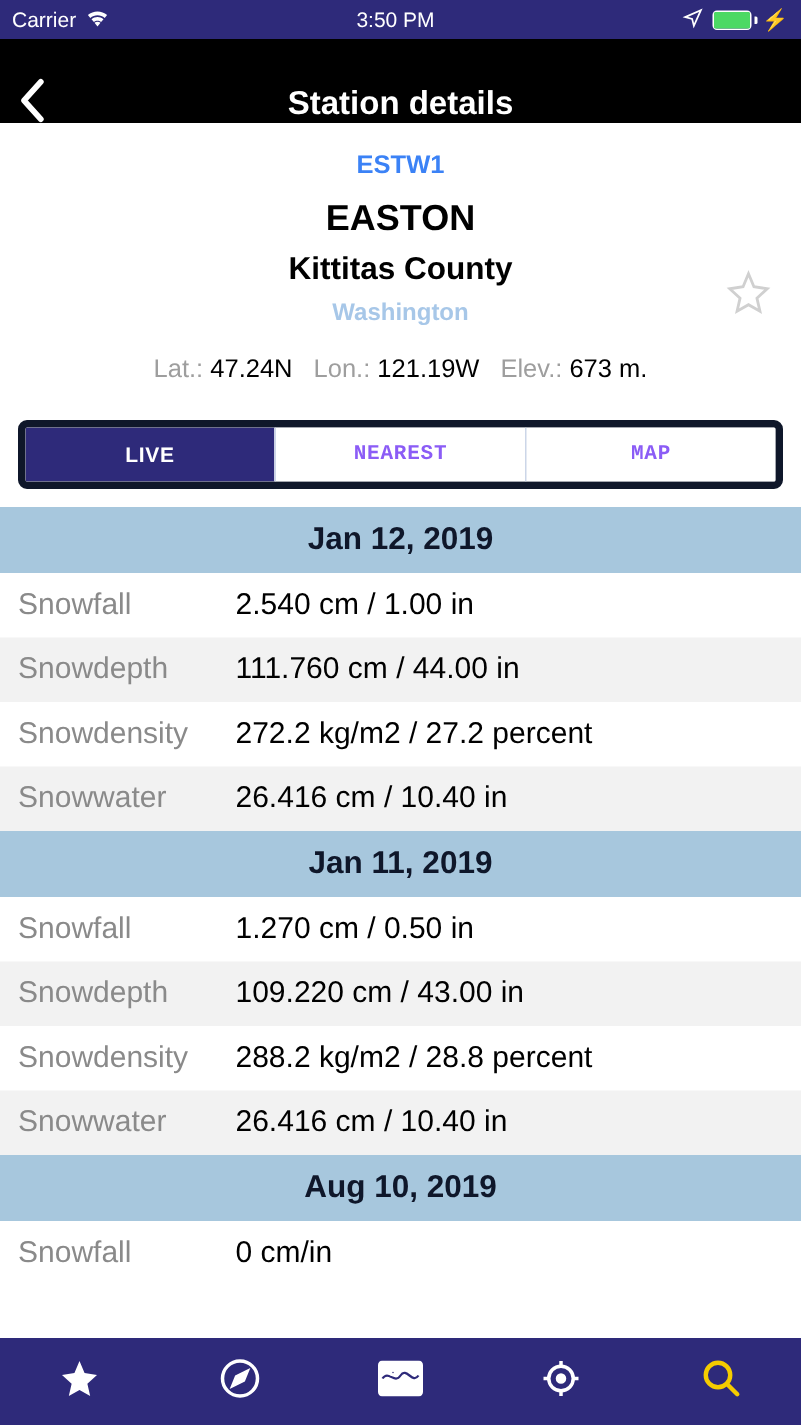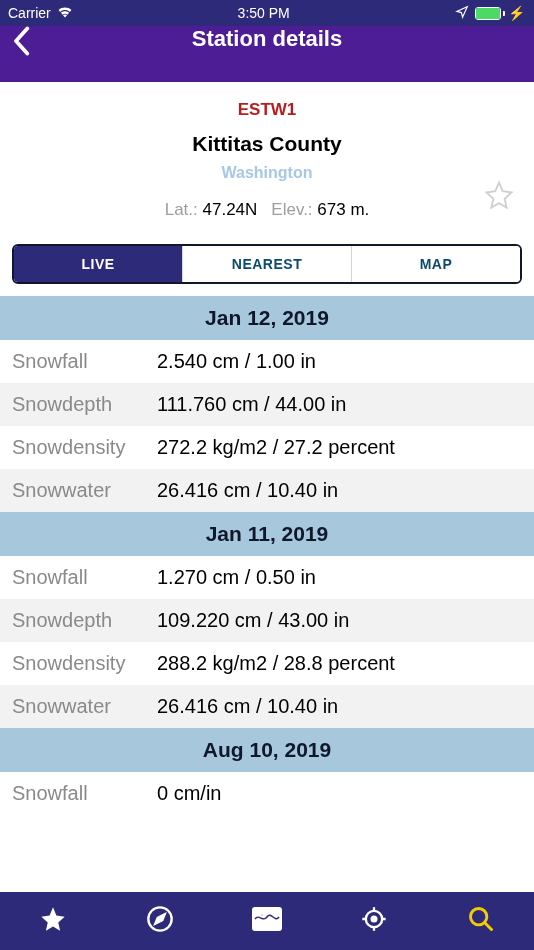--- a/index.html
+++ b/index.html
@@ -7,39 +7,39 @@
     
     .status-bar { background: #2e2a7a; height: 26px; color: #fff; display: flex; align-items: center; justify-content: space-between; padding: 0 8px; font-size: 14px; font-weight: 500; }
     .status-left { display: flex; align-items: center; gap: 6px; text-align: center; }
     .status-right { display: flex; align-items: center; gap: 6px; }
     .wifi-icon svg { width: 16px; height: 14px; }
     .battery { display: flex; align-items: center; gap: 2px; }
     .battery-body { width: 26px; height: 13px; border: 1.5px solid #fff; border-radius: 3px; position: relative; display: flex; align-items: center; }
     .battery-fill { background: #4cd964; width: 100%; height: 100%; border-radius: 1px; }
     .battery-tip { width: 2px; height: 5px; background: #fff; border-radius: 0 1px 1px 0; }
     
-    .nav-bar { background: #4c1d95; height: 56px; display: flex; align-items: flex-start; justify-content: center; position: relative; }
+    .nav-bar { background: #000000; height: 56px; display: flex; align-items: flex-end; justify-content: center; position: relative; }
     .back-btn { position: absolute; left: 10px; color: #fff; display: flex; align-items: center; }
     .nav-title { color: #fff; font-size: 22px; font-weight: 700; }
     
     .station-header { text-align: center; padding: 18px 20px 10px; position: relative; }
-    .station-id { color: #b91c1c; font-size: 17px; font-weight: 700; margin-bottom: 12px; }
+    .station-id { color: #3b82f6; font-size: 17px; font-weight: 700; margin-bottom: 12px; }
     .station-name { color: #000; font-size: 24px; font-weight: 800; margin-bottom: 8px; }
     .station-county { color: #000; font-size: 21px; font-weight: 700; margin-bottom: 8px; }
     .station-state { color: #a7c7e8; font-size: 16px; font-weight: 700; margin-bottom: 18px; }
     .fav-star { position: absolute; right: 20px; top: 98px; color: #d0d0d0; }
     
     .coords { display: flex; justify-content: center; gap: 14px; font-size: 17px; margin-bottom: 14px; }
     .coord-label { color: #9e9e9e; }
     .coord-value { color: #000; font-weight: 500; }
     
-    .seg-control { display: flex; margin: 0 12px 12px; border: 2px solid #0f172a; border-radius: 6px; overflow: hidden; }
+    .seg-control { display: flex; margin: 0 12px 12px; border: 5px solid #0f172a; border-radius: 6px; overflow: hidden; }
     .seg-item { flex: 1; text-align: center; padding: 10px 0; font-size: 14px; font-weight: 600; letter-spacing: 0.5px; }
     .seg-item.active { background: #2e2a7a; color: #fff; }
-    .seg-item.inactive { background: #fff; color: #0c4a6e; border-left: 1px solid #ccd6e8; }
+    .seg-item.inactive { background: #fff; color: #8b5cf6; border-left: 1px solid #ccd6e8; font-family: Liberation Mono, monospace; }
     
     .data-section { }
     .date-header { background: #a7c7dd; color: #0f172a; text-align: center; font-size: 21px; font-weight: 700; padding: 10px 0; }
     .data-row { display: flex; padding: 10px 12px; font-size: 20px; }
     .data-row.alt { background: #f2f2f2; }
     .data-label { color: #8a8a8a; width: 145px; }
     .data-value { color: #000; }
     
     .bottom-bar { position: absolute; bottom: 0; left: 0; right: 0; height: 58px; background: #2e2a7a; display: flex; align-items: center; justify-content: space-around; }
     .tab-item { color: #fff; display: flex; align-items: center; justify-content: center; flex: 1; }
@@ -78,29 +78,31 @@
   <div class="back-btn">
     <svg width="22" height="30" viewBox="0 0 14 24" fill="none" stroke="#fff" stroke-width="3" stroke-linecap="round" stroke-linejoin="round">
         <path d="M12 2L3 12l9 10"></path>
       </svg>
   </div>
   <div class="nav-title">Station details</div>
 </div>
 
 <div class="station-header">
   <div class="station-id">ESTW1</div>
+  <div class="station-name">EASTON</div>
   <div class="station-county">Kittitas County</div>
   <div class="station-state">Washington</div>
   <div class="fav-star">
     <svg width="30" height="30" viewBox="0 0 24 24" fill="none" stroke="#d0d0d0" stroke-width="1.5">
         <path d="M12 2l2.9 6.9L22 10l-5.5 5 1.6 7L12 18.5 5.9 22l1.6-7L2 10l7.1-1.1L12 2z"></path>
       </svg>
   </div>
   <div class="coords">
     <span><span class="coord-label">Lat.:</span> <span class="coord-value">47.24N</span></span>
+    <span><span class="coord-label">Lon.:</span> <span class="coord-value">121.19W</span></span>
     <span><span class="coord-label">Elev.:</span> <span class="coord-value">673 m.</span></span>
   </div>
 </div>
 
 <div class="seg-control">
   <div class="seg-item active">LIVE</div>
   <div class="seg-item inactive">NEAREST</div>
   <div class="seg-item inactive">MAP</div>
 </div>
 

